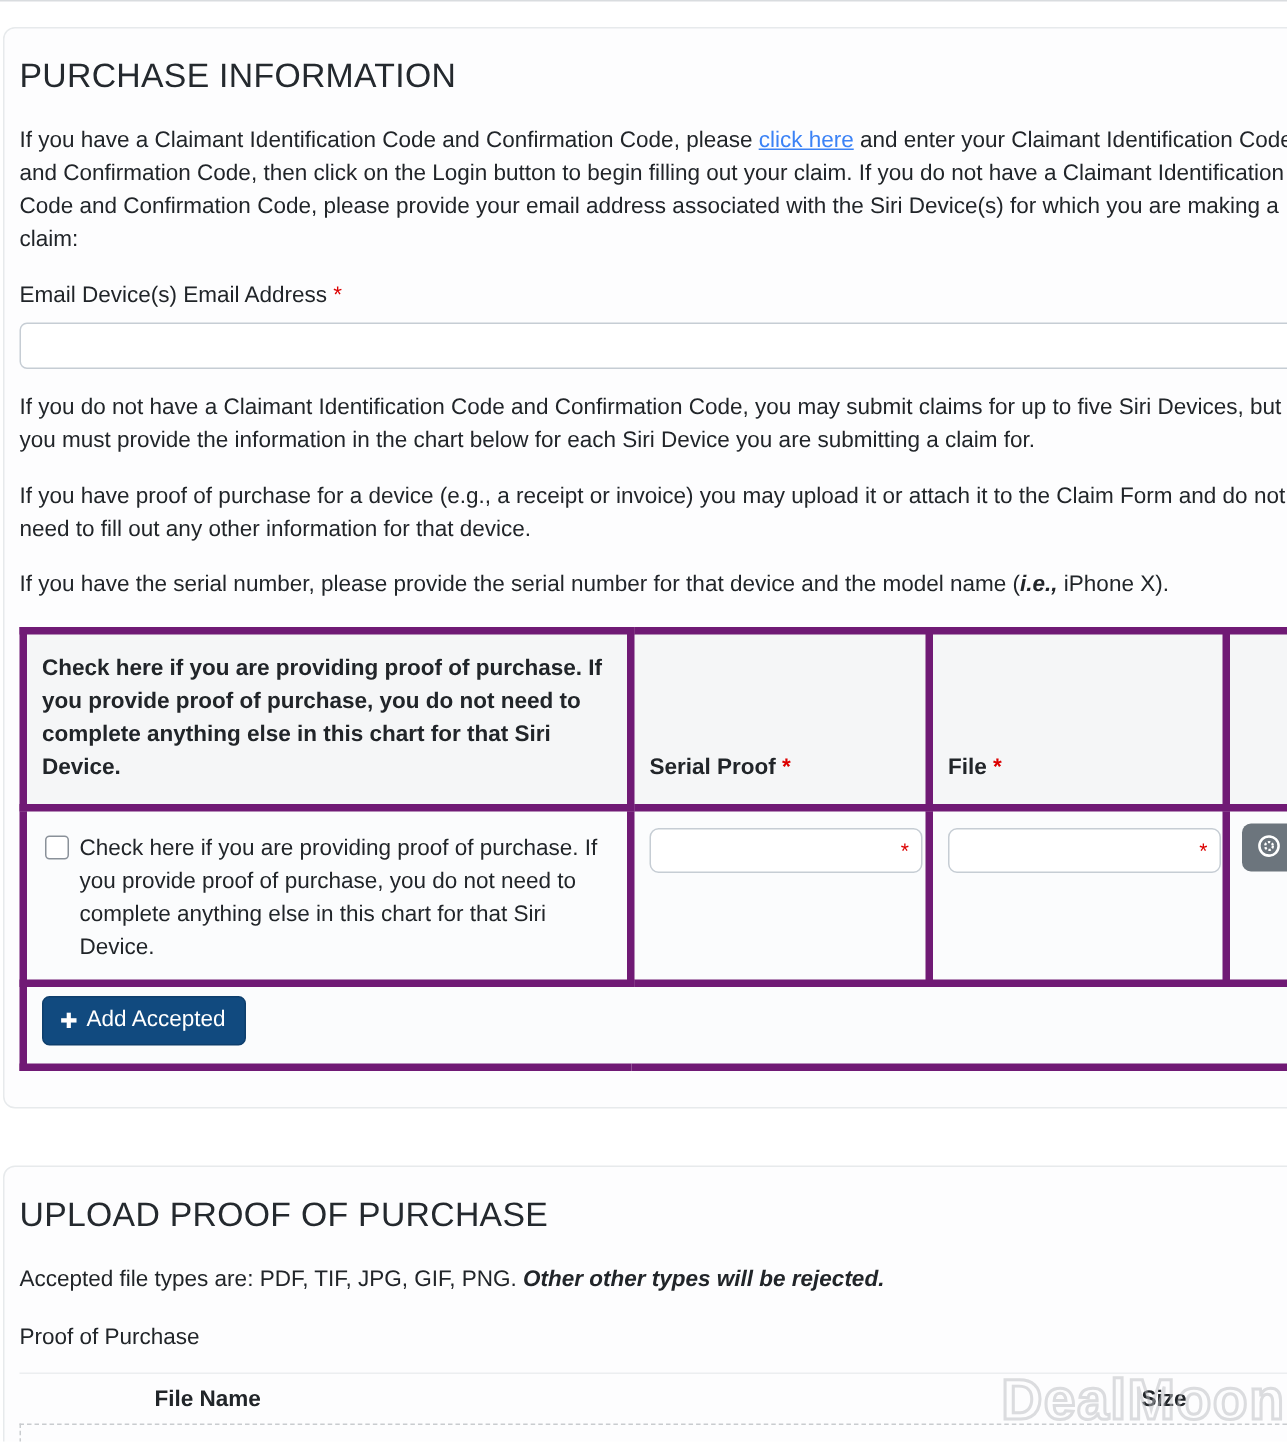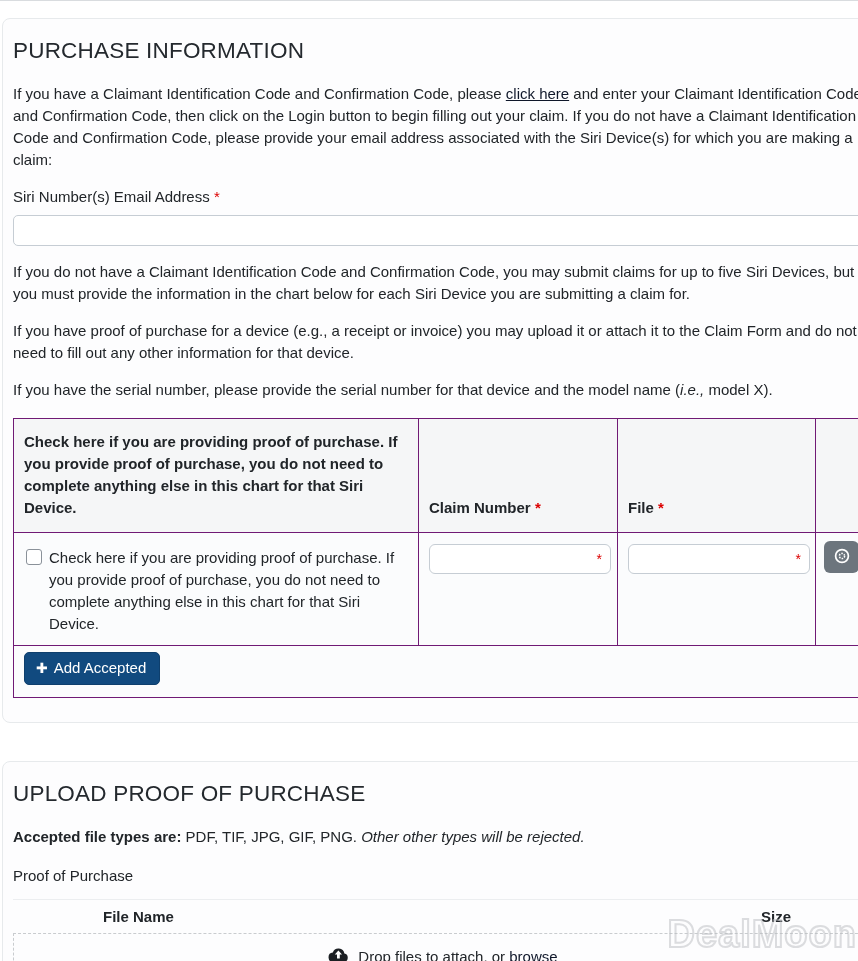--- a/index.html
+++ b/index.html
@@ -19,38 +19,38 @@
     border-radius: 8px;
     padding: 19px 0 24px 9px;
   }
   .card.second { margin-top: 38px; padding-bottom: 40px; }
 
   h2.section-title {
     font-size: 22.5px; font-weight: 500; color: #24292e;
     letter-spacing: 0.2px; margin: 0 0 19px 1px;
   }
   p.body-text { width: 853px; line-height: 22px; margin: 0 0 15px 1px; }
-  .link { color: #0f172a; cursor: pointer; }
+  .link { color: #3b82f6; cursor: pointer; }
   .req { color: #dc0000; }
 
   .field-label { display: block; margin: 1px 0 8px 1px; line-height: 21px; }
   .text-input {
     display: block; height: 31px; width: 862px;
     border: 1px solid #c6cdd4; border-radius: 5px;
     background: #ffffff; padding: 0 10px; font-size: 15px;
     font-family: inherit; color: #212529; outline: none;
   }
   .email-input { margin: 0 0 15px 1px; }
 
   
   table.devices-table {
     border-collapse: collapse; table-layout: fixed;
     width: 940px; margin: 17px 0 0 1px; background: #fbfcfd;
   }
-  .devices-table th, .devices-table td { border: 1px solid #701a75; }
+  .devices-table th, .devices-table td { border: 5px solid #701a75; }
   .devices-table th {
     background: #f5f6f7; font-weight: 700; text-align: left;
     vertical-align: bottom; padding: 12px 10px 13px 10px; line-height: 22px;
   }
   .devices-table td { vertical-align: top; padding: 10px; }
   .devices-table td.cell-action { padding: 8px 0 0 8px; }
   .col-check { width: 405px; }
   .col-serial { width: 199px; }
   .col-model { width: 198px; }
   .col-action { width: 138px; }
@@ -81,22 +81,22 @@
   .add-button {
     display: inline-flex; align-items: center; gap: 6px;
     background: #114a7f; color: #ffffff; border: 1px solid #0e3f6d;
     border-radius: 5px; padding: 5px 13px 6px 11px; font-size: 15px;
     font-family: inherit; cursor: pointer; line-height: 20px;
   }
   .plus-glyph { font-size: 14px; font-weight: 700; line-height: 20px; }
 
   
   .accepted-line { width: 853px; line-height: 22px; margin: 0 0 17px 1px; }
-  .bold { font-weight: 700; }
-  .italic { font-style: italic; }
+  .bold { font-weight: 400; }
+  .italic { font-style: italic; font-weight: bold; }
   .upload-field-label { margin: 0 0 13px 1px; line-height: 21px; }
 
   .file-table { width: 900px; margin-left: 1px; }
   .ft-header {
     position: relative; height: 34px;
     border-top: 1px solid #eceef0;
   }
   .ft-name { position: absolute; left: 90px; top: 8px; font-weight: 700; }
   .ft-size { position: absolute; left: 748px; top: 8px; font-weight: 700; }
   .dropzone {
@@ -119,40 +119,40 @@
 </head>
 <body>
 
 <div class="top-rule"></div>
 
 <section class="card">
   <h2 class="section-title">PURCHASE INFORMATION</h2>
 
   <p class="body-text"><span>If you have a Claimant Identification Code and Confirmation Code, please </span><a class="link" href="#">click here</a><span> and enter your Claimant Identification Code and Confirmation Code, then click on the Login button to begin filling out your claim. If you do not have a Claimant Identification Code and Confirmation Code, please provide your email address associated with the Siri Device(s) for which you are making a claim:</span></p>
 
-  <label class="field-label"><span>Siri Number(s) Email Address</span> <span class="req">*</span></label>
+  <label class="field-label"><span>Email Device(s) Email Address</span> <span class="req">*</span></label>
   <input type="text" class="text-input email-input" value="" style="">
 
   <p class="body-text">If you do not have a Claimant Identification Code and Confirmation Code, you may submit claims for up to five Siri Devices, but you must provide the information in the chart below for each Siri Device you are submitting a claim for.</p>
 
   <p class="body-text">If you have proof of purchase for a device (e.g., a receipt or invoice) you may upload it or attach it to the Claim Form and do not need to fill out any other information for that device.</p>
 
-  <p class="body-text"><span>If you have the serial number, please provide the serial number for that device and the model name (</span><span class="italic">i.e.,</span><span> model X).</span></p>
+  <p class="body-text"><span>If you have the serial number, please provide the serial number for that device and the model name (</span><span class="italic">i.e.,</span><span> iPhone X).</span></p>
 
   <table class="devices-table">
     <colgroup>
       <col class="col-check">
         <col class="col-serial">
         <col class="col-model">
         <col class="col-action">
     </colgroup>
     <thead>
       <tr>
         <th>Check here if you are providing proof of purchase. If you provide proof of purchase, you do not need to complete anything else in this chart for that Siri Device.</th>
-        <th><span>Claim Number</span> <span class="req">*</span></th>
+        <th><span>Serial Proof</span> <span class="req">*</span></th>
         <th><span>File</span> <span class="req">*</span></th>
         <th></th>
       </tr>
     </thead>
     <tbody>
       <tr>
         <td>
           <div class="check-row">
             <input type="checkbox" class="checkbox" style="">
             <span class="check-label">Check here if you are providing proof of purchase. If you provide proof of purchase, you do not need to complete anything else in this chart for that Siri Device.</span>

